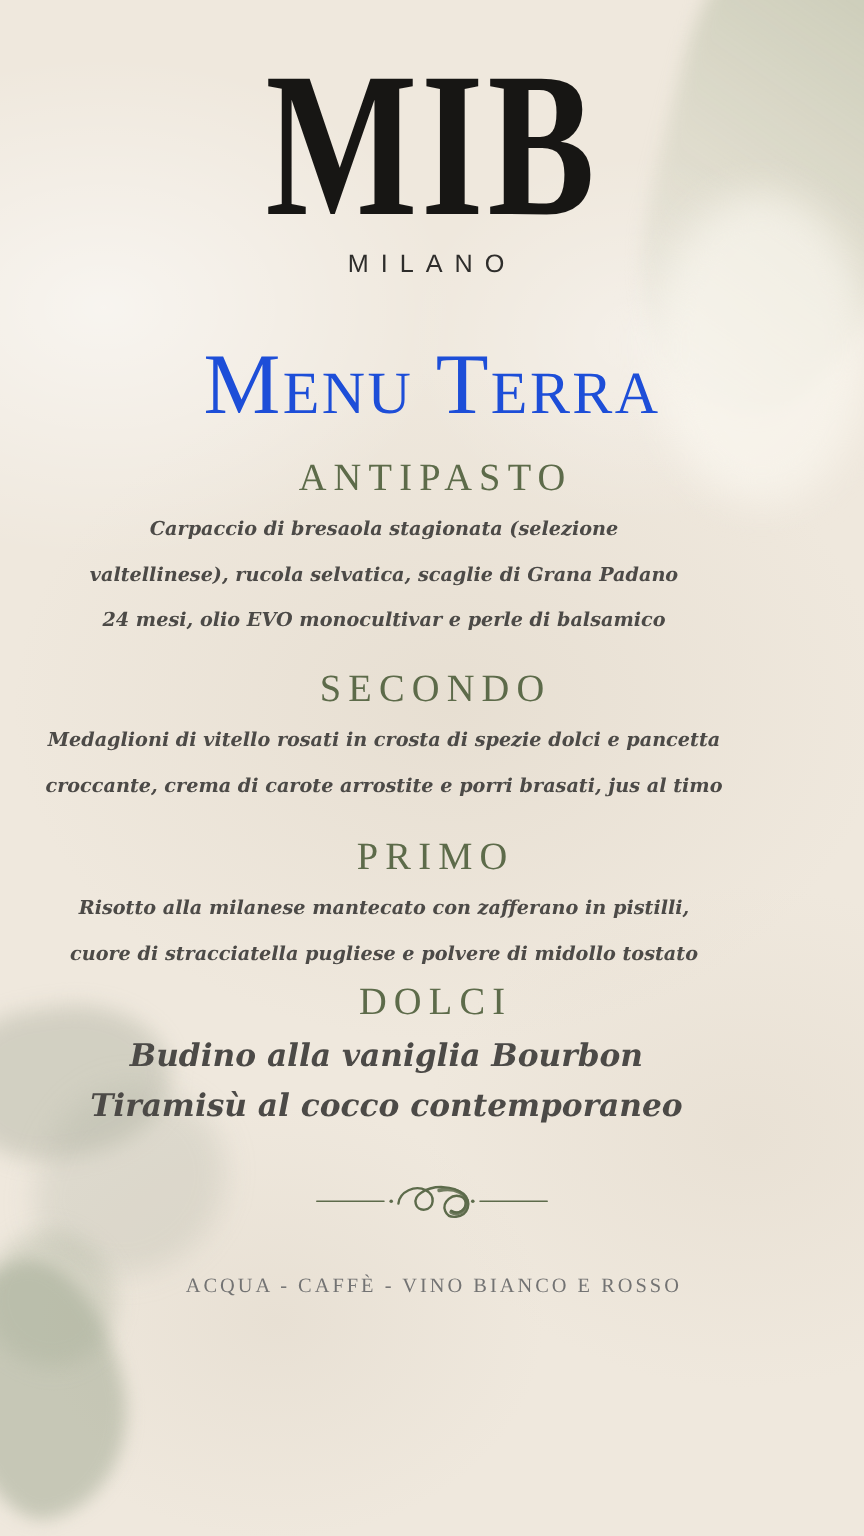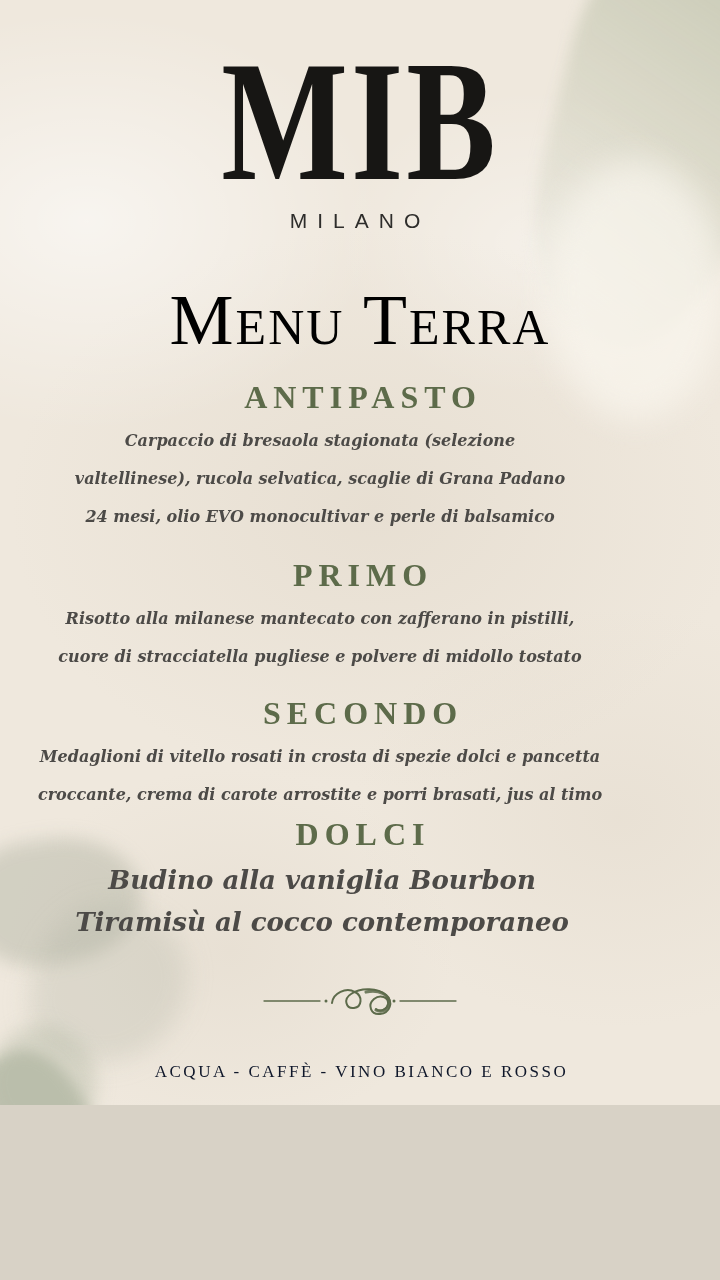--- a/index.html
+++ b/index.html
@@ -1,17 +1,17 @@
 <!DOCTYPE html>
 <html><head>
 <meta charset="utf-8">
 <style>
   html,body{margin:0;padding:0;background:#d8d2c6;}
   .page{
-    position:relative;width:720px;height:1105px;margin:0 auto;
+    position:relative;width:720px;height:1280px;margin:0 auto;
     background:#EFE8DD;overflow:hidden;
     font-family:"Liberation Serif",serif;
   }
   
   .page::before{
     content:"";position:absolute;inset:0;z-index:0;pointer-events:none;
     background-image:
       radial-gradient(420px 300px at 12% 20%, rgba(255,255,255,0.55), rgba(255,255,255,0) 70%),
       radial-gradient(520px 400px at 52% 46%, rgba(213,202,185,0.30), rgba(213,202,185,0) 70%),
       radial-gradient(380px 300px at 86% 74%, rgba(217,207,191,0.28), rgba(217,207,191,0) 70%),
@@ -59,24 +59,24 @@
     color:#171614;white-space:nowrap;
   }
   .logo-inner{display:inline-block;transform:scaleX(0.78);letter-spacing:4px;}
   .city{
     margin-top:14px;font-family:"Liberation Sans",sans-serif;
     font-size:21px;line-height:22px;letter-spacing:10px;padding-left:0;
     color:#2E2D2B;font-weight:400;
   }
   .menu-title{
     margin:52px 0 0 0;font-size:72px;line-height:72px;font-weight:400;
-    font-variant:small-caps;letter-spacing:2px;color:#000000;
+    font-variant:small-caps;letter-spacing:2px;color:#1d4ed8;
   }
   .course-name{
-    margin:0;font-size:32px;line-height:34px;font-weight:700;
+    margin:0;font-size:32px;line-height:34px;font-weight:400;
     letter-spacing:6px;padding-left:6px;color:#5D6B4A;
   }
   .mt-antipasto{margin-top:24px;}
   .mt-primo{margin-top:22px;}
   .mt-secondo{margin-top:20px;}
   .mt-dolci{margin-top:3px;}
   .course-desc{
     font-family:"DejaVu Serif",serif;font-style:italic;font-weight:700;
     font-size:16px;line-height:38px;color:#4C4A47;
     margin:8px auto 0;transform:translateX(-40px);
@@ -92,21 +92,21 @@
   .course-option{
     font-family:"DejaVu Serif",serif;font-style:italic;font-weight:700;
     font-size:26px;line-height:34px;color:#4C4A47;white-space:nowrap;
     margin:0;transform:translateX(-38px);
   }
   .opt-1{margin-top:12px;}
   .opt-2{margin-top:8px;}
   .divider{margin-top:40px;height:44px;}
   .footer-line{
     margin-top:38px;font-size:17px;line-height:22px;letter-spacing:2.5px;
-    padding-left:3px;color:#0f172a;
+    padding-left:3px;color:#737373;
   }
 </style>
 </head>
 <body>
 
 <div class="page">
 
   <div class="wash wash-tr-1"></div>
   <div class="wash wash-tr-2"></div>
   <div class="wash wash-left-mid-1"></div>
@@ -124,27 +124,27 @@
     </header>
 
     <h1 class="menu-title">Menu Terra</h1>
 
     <section>
       <h2 class="course-name mt-antipasto">ANTIPASTO</h2>
       <p class="course-desc desc-antipasto">Carpaccio di bresaola stagionata (selezione valtellinese), rucola selvatica, scaglie di Grana Padano 24 mesi, olio EVO monocultivar e perle di balsamico</p>
     </section>
 
     <section>
-      <h2 class="course-name mt-primo">PRIMO</h2>
-      <p class="course-desc desc-primo">Risotto alla milanese mantecato con zafferano in pistilli, cuore di stracciatella pugliese e polvere di midollo tostato</p>
+      <h2 class="course-name mt-secondo">SECONDO</h2>
+      <p class="course-desc desc-secondo">Medaglioni di vitello rosati in crosta di spezie dolci e pancetta croccante, crema di carote arrostite e porri brasati, jus al timo</p>
     </section>
 
     <section>
-      <h2 class="course-name mt-secondo">SECONDO</h2>
-      <p class="course-desc desc-secondo">Medaglioni di vitello rosati in crosta di spezie dolci e pancetta croccante, crema di carote arrostite e porri brasati, jus al timo</p>
+      <h2 class="course-name mt-primo">PRIMO</h2>
+      <p class="course-desc desc-primo">Risotto alla milanese mantecato con zafferano in pistilli, cuore di stracciatella pugliese e polvere di midollo tostato</p>
     </section>
 
     <section>
       <h2 class="course-name mt-dolci">DOLCI</h2>
       <p class="course-option opt-1">Budino alla vaniglia Bourbon</p>
       <p class="course-option opt-2">Tiramisù al cocco contemporaneo</p>
     </section>
 
     <div class="divider">
       <svg width="200" height="44" viewBox="0 0 200 44">

